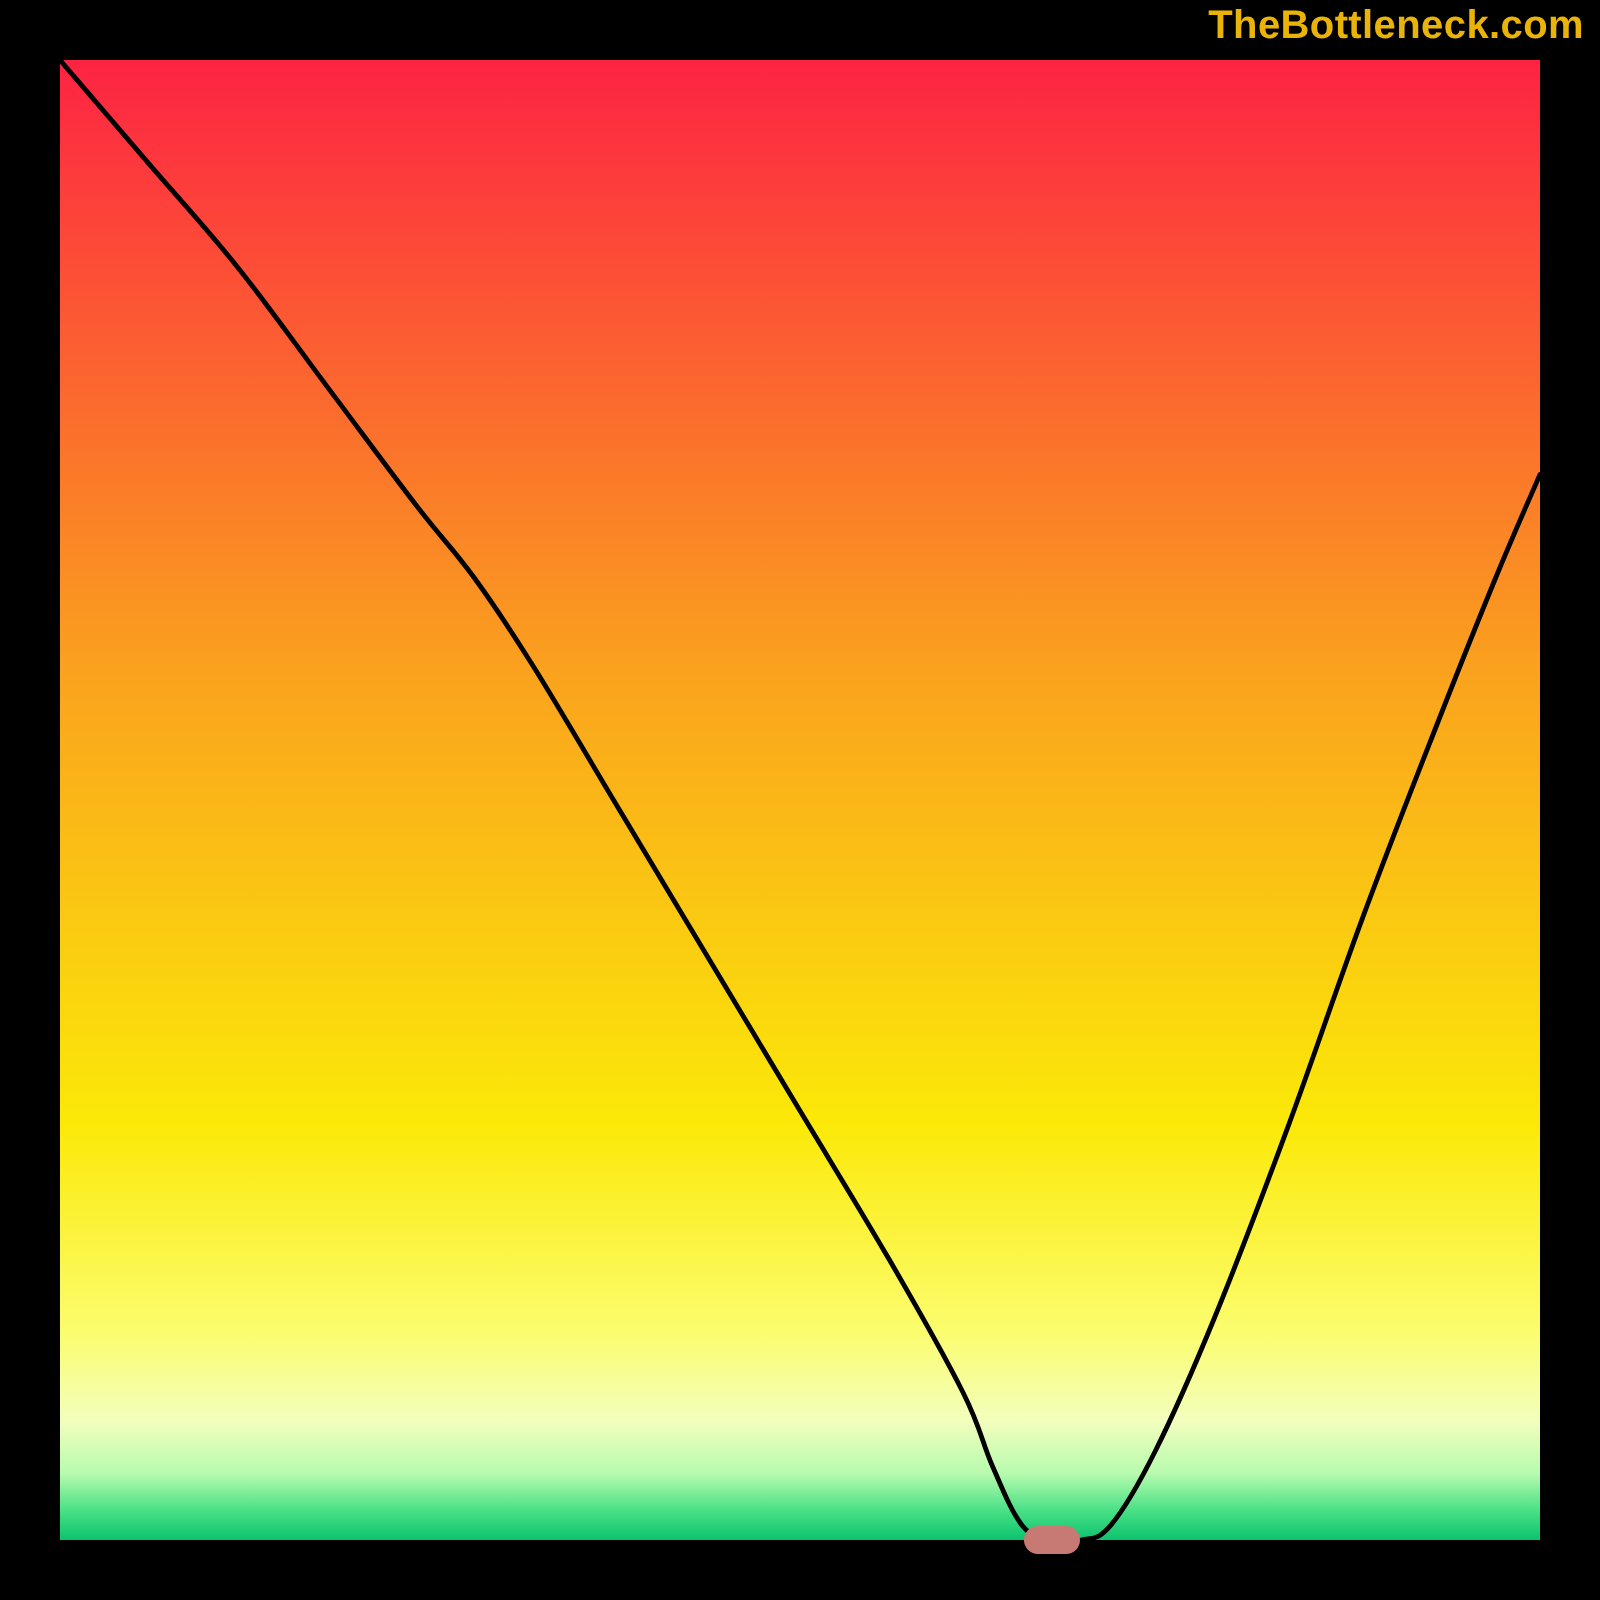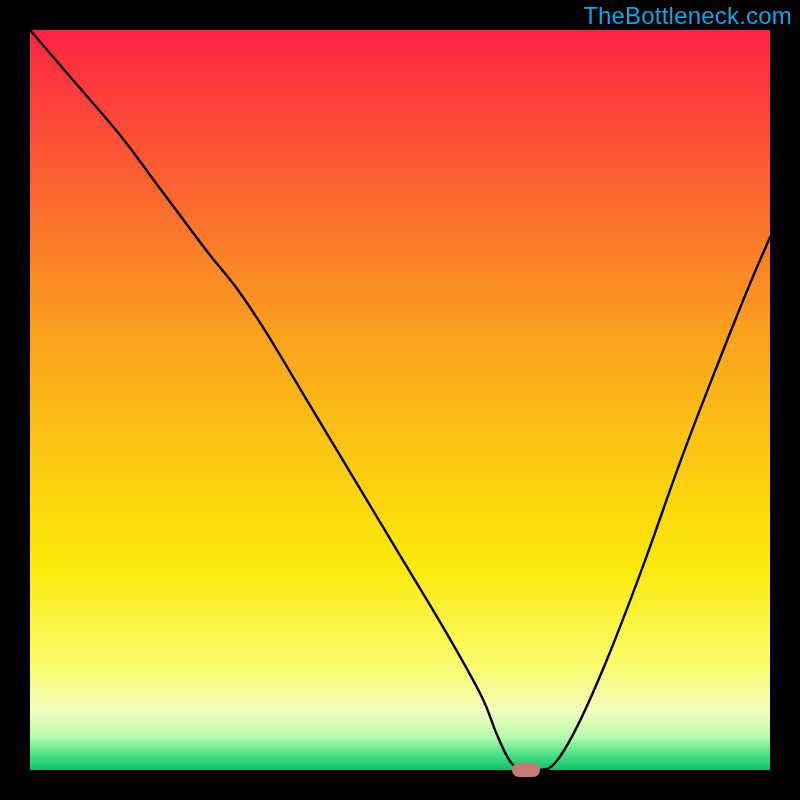--- a/index.html
+++ b/index.html
@@ -14,23 +14,23 @@
   .frame {
     position: relative;
     width: 800px;
     height: 800px;
     background: #000;
   }
   .watermark {
     position: absolute;
     top: 2px;
     right: 8px;
-    color: #0ea5e9;
-    font-size: 24px;
-    font-weight: 400;
+    color: #eab308;
+    font-size: 20px;
+    font-weight: 700;
     letter-spacing: 0.2px;
     user-select: none;
   }
   .plot {
     position: absolute;
     left: 30px;
     top: 30px;
     width: 740px;
     height: 740px;
   }

